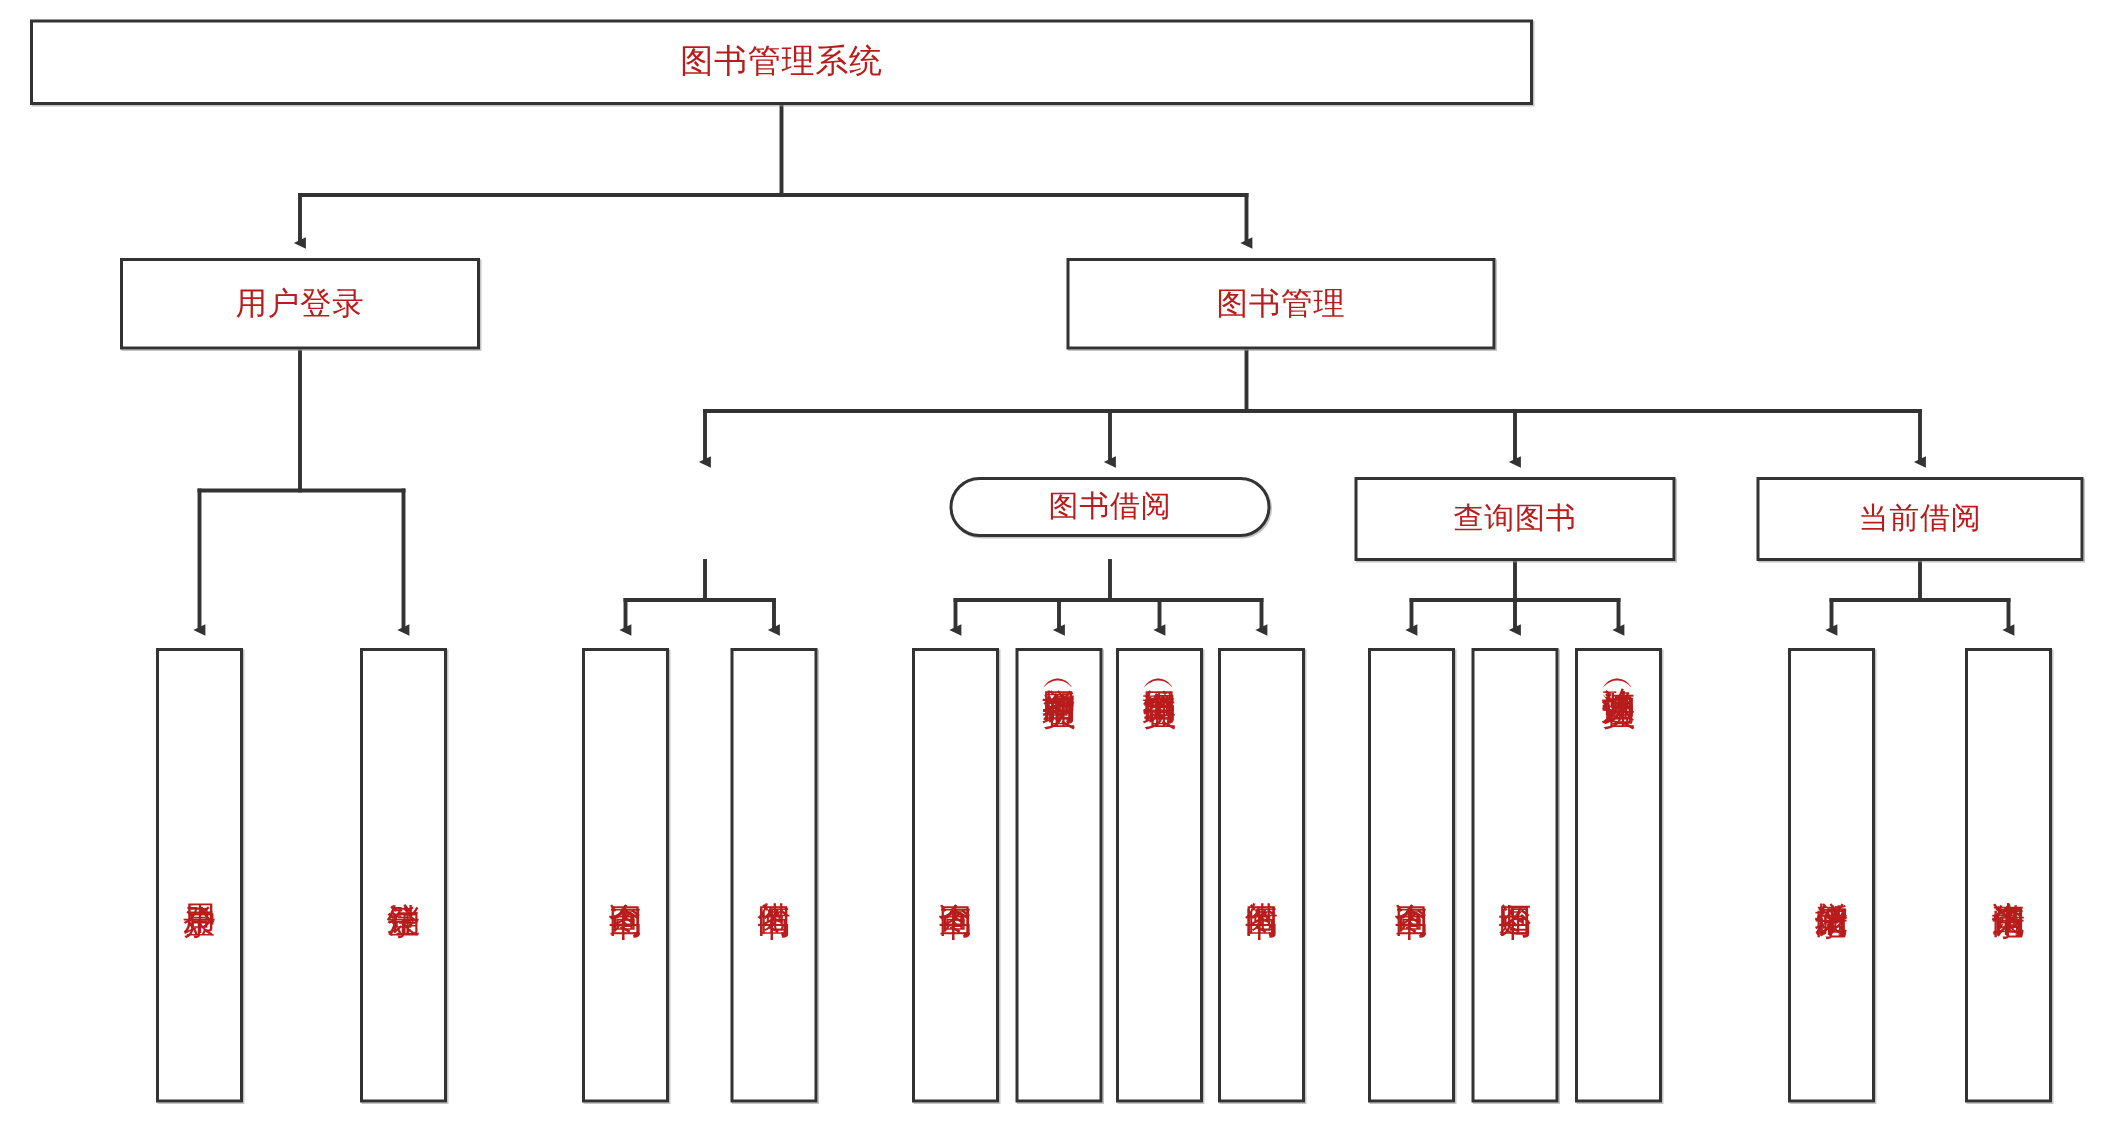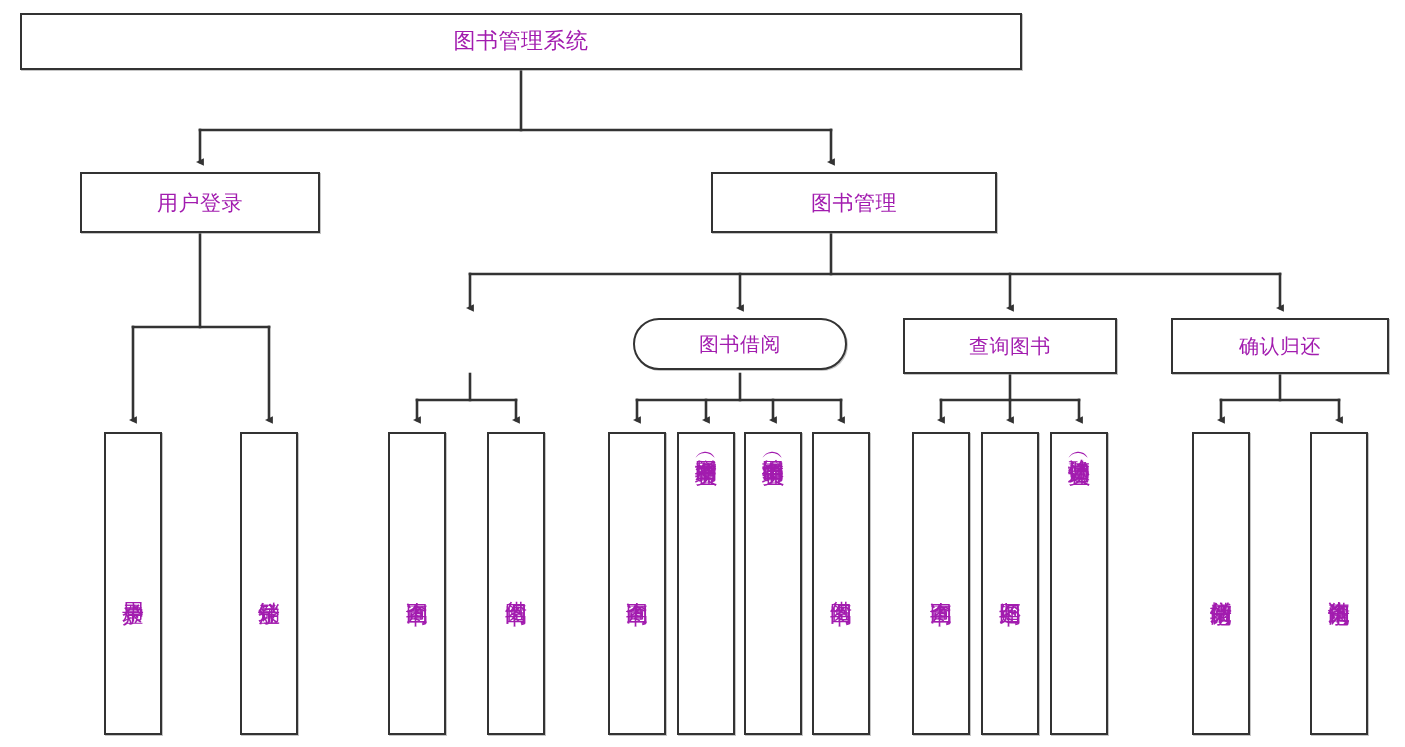--- a/index.html
+++ b/index.html
@@ -29,21 +29,21 @@
   }
   .node-box {
     position: absolute;
     box-sizing: border-box;
     background: #ffffff;
     border: 2px solid #333333;
     box-shadow: 1px 1px 0 0 rgba(150,150,150,0.55);
     display: flex;
     align-items: center;
     justify-content: center;
-    color: #a21caf;
+    color: #b91c1c;
   }
   .node-label-h {
     font-size: 21px;
     line-height: 1.1;
     letter-spacing: 0.5px;
     white-space: nowrap;
   }
   .node-box.root .node-label-h { font-size: 22px; }
   .node-box.level2 .node-label-h { font-size: 21px; }
   .node-box.level3 .node-label-h { font-size: 20px; }
@@ -156,30 +156,30 @@
 
   <div class="node-box level2" style="left:80px; top:172px; width:240px; height:61px;">
     <span class="node-label-h">用户登录</span>
   </div>
 
   <div class="node-box level2" style="left:711px; top:172px; width:286px; height:61px;">
     <span class="node-label-h">图书管理</span>
   </div>
 
 
-  <div class="node-box level3" style="left:633px; top:318px; width:214px; height:52px;border-radius:28px;">
+  <div class="node-box level3" style="left:633px; top:318px; width:214px; height:40px;border-radius:28px;">
     <span class="node-label-h">图书借阅</span>
   </div>
 
   <div class="node-box level3" style="left:903px; top:318px; width:214px; height:56px;">
     <span class="node-label-h">查询图书</span>
   </div>
 
   <div class="node-box level3" style="left:1171px; top:318px; width:218px; height:56px;">
-    <span class="node-label-h">确认归还</span>
+    <span class="node-label-h">当前借阅</span>
   </div>
 
   <div class="node-box leaf" style="left:104px; top:432px; width:58px; height:303px;">
     <span class="leaf-inner">
       <span class="node-label-v">用户登录</span>
     </span>
   </div>
 
   <div class="node-box leaf" style="left:240px; top:432px; width:58px; height:303px;">
     <span class="leaf-inner">

